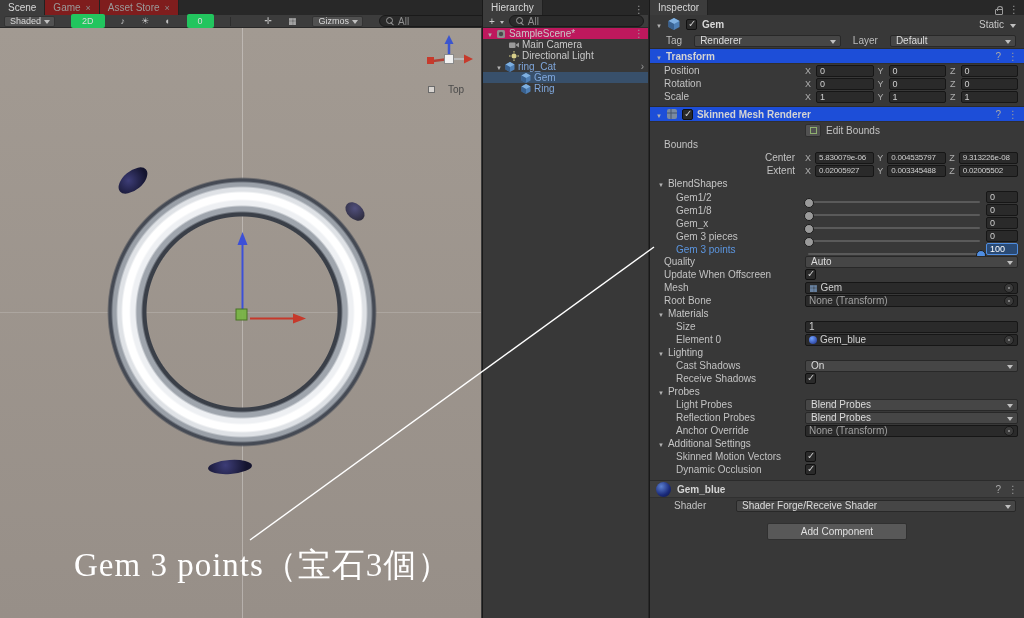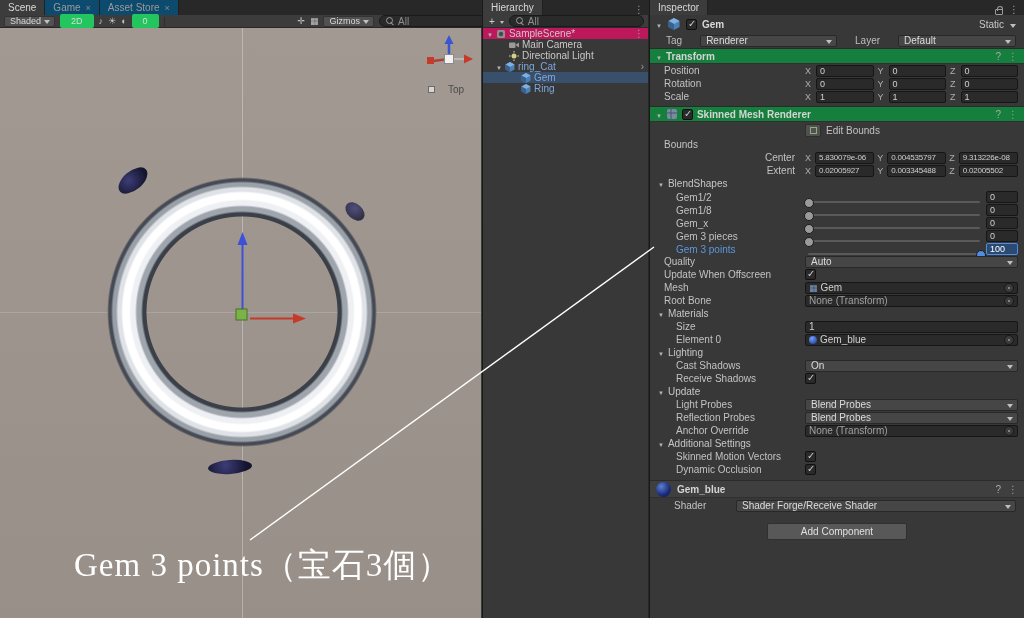--- a/index.html
+++ b/index.html
@@ -1,21 +1,21 @@
 <!DOCTYPE html>
 <html><head>
 <meta charset="utf-8">
 <style>
   *{box-sizing:border-box;margin:0;padding:0}
   html,body{width:1024px;height:618px;overflow:hidden;background:#282828}
   .app{position:relative;width:1024px;height:618px;font-family:"Liberation Sans","DejaVu Sans",sans-serif;color:#c2c2c2;font-size:10px;overflow:hidden}
 
   
   .tabbar{height:15px;background:#282828;display:flex;align-items:flex-end}
-  .tab{height:15px;display:flex;align-items:center;gap:5px;padding:0 8px;font-size:10px;color:#9a9a9a;background:#0c4a6e;border-right:1px solid #212121}
+  .tab{height:15px;display:flex;align-items:center;gap:5px;padding:0 8px;font-size:10px;color:#9a9a9a;background:#7f1d1d;border-right:1px solid #212121}
   .tab.active{background:#3c3c3c;color:#d8d8d8}
   .close-x{color:#8a8a8a;font-size:9px}
   .close-x::after{content:"×"}
   .menu-dots{color:#9a9a9a}
   .menu-dots::after{content:"⋮"}
   .help-q::after{content:"?";color:#a8a8a8}
   .fold::before{content:"▼";font-size:6px;color:#b2b2b2}
   .chev::after{content:"›";color:#9a9a9a;font-size:10px}
   .caret{position:relative}
   .caret::after{content:"";position:absolute;right:4px;top:calc(50% - 1px);border:3px solid transparent;border-top:4px solid #c0c0c0}
@@ -27,21 +27,21 @@
   .picker::after{content:"";position:absolute;left:3px;top:3px;width:2px;height:2px;border-radius:50%;background:#9a9a9a}
   .mag{width:9px;height:9px;position:relative;flex:0 0 auto}
   .mag::before{content:"";position:absolute;left:0;top:0;width:5px;height:5px;border:1px solid #9a9a9a;border-radius:50%}
   .mag::after{content:"";position:absolute;left:5px;top:5px;width:4px;height:1px;background:#9a9a9a;transform:rotate(45deg);transform-origin:0 0}
   .searchbox{background:#2a2a2a;border:1px solid #1a1a1a;border-radius:7px;height:12px;display:flex;align-items:center;gap:3px;padding:0 6px;color:#8f8f8f}
   .lock{width:8px;height:6px;border:1px solid #9a9a9a;border-radius:1px;position:relative;margin-top:3px}
   .lock::before{content:"";position:absolute;left:1px;top:-4px;width:4px;height:4px;border:1px solid #9a9a9a;border-bottom:none;border-radius:3px 3px 0 0}
 
   
   .scene-panel{position:absolute;left:0;top:0;width:491px;height:618px;background:#3c3c3c}
-  .scene-toolbar{height:13px;background:#3c3c3c;border-bottom:1px solid #282828;display:flex;align-items:center;gap:5px;padding:0 4px}
+  .scene-toolbar{height:13px;background:#3c3c3c;border-bottom:1px solid #282828;display:flex;align-items:center;gap:16px;padding:0 4px}
   .dd{background:#515151;border:1px solid #333;border-radius:2px;height:11px;display:flex;align-items:center;padding:0 13px 0 5px;color:#dadada;font-size:9px}
   .tbtn{background:#be185d;border:7px solid #22c55e;border-radius:2px;height:11px;display:flex;align-items:center;padding:0 4px;color:#dadada;font-size:9px}
   .ticon{color:#c0c0c0;font-size:9px;line-height:11px}
   .tsep{width:1px;height:9px;background:#2d2d2d}
   .viewport{position:absolute;left:0;top:28px;width:481px;height:590px;background:linear-gradient(#a29a92,#978f88);overflow:hidden}
   .axis-v{position:absolute;left:242px;top:0;width:1px;height:100%;background:rgba(255,255,255,.30)}
   .axis-h{position:absolute;left:0;top:284px;width:100%;height:1px;background:rgba(255,255,255,.16)}
   .ring{position:absolute;left:107px;top:149px;width:270px;height:270px;border-radius:50%;
     background:radial-gradient(circle at 50% 50%,
       rgba(0,0,0,0) 0 95px,
@@ -79,22 +79,22 @@
   .lbl.ind{padding-left:12px}
   .lbl.rt{text-align:right;padding-right:10px}
   .ctrl{flex:1;display:flex;align-items:center;gap:4px;min-width:0}
   .axis{color:#aeaeae;font-size:9px;margin-right:1px;flex:0 0 auto}
   .vfield{flex:1;min-width:0;font-size:9px}
   .bfield{flex:1;min-width:0;font-size:8px;letter-spacing:-0.2px}
   .objhead{height:18px;display:flex;align-items:center;gap:5px;padding:0 8px 0 6px;background:#383838}
   .objname{font-weight:bold;color:#d8d8d8}
   .static-dd{margin-left:auto;display:flex;align-items:center;color:#c8c8c8;padding-right:12px;position:relative}
   .static-dd::after{content:"";position:absolute;right:0;top:5px;border:3px solid transparent;border-top:4px solid #c0c0c0}
-  .tagrow{height:15px;display:flex;align-items:center;gap:18px;padding:0 8px 0 16px;color:#bdbdbd}
-  .chead{height:16px;display:flex;align-items:center;gap:4px;padding:0 6px;background:#15803d;border-top:1px solid #2b2b2b;border-bottom:1px solid #303030;font-weight:bold;color:#d4d4d4}
+  .tagrow{height:15px;display:flex;align-items:center;gap:12px;padding:0 8px 0 16px;color:#bdbdbd}
+  .chead{height:16px;display:flex;align-items:center;gap:4px;padding:0 6px;background:#1d4ed8;border-top:1px solid #2b2b2b;border-bottom:1px solid #303030;font-weight:bold;color:#d4d4d4}
   .hicons{margin-left:auto;display:flex;gap:7px;font-weight:normal;color:#a8a8a8}
   .frow{height:13px;display:flex;align-items:center;gap:4px;padding:0 6px;color:#c6c6c6}
   .bs-row{height:13px;display:flex;align-items:flex-end;padding:0 6px 0 26px}
   .bs-label{flex:0 0 126px;color:#c2c2c2;white-space:nowrap;overflow:hidden}
   .slider{position:relative;flex:1;height:2px;background:#5a5a5a;margin:0 6px;border-radius:1px;--pct:0%}
   .slider::after{content:"";position:absolute;top:-3px;left:var(--pct);width:8px;height:8px;margin-left:-4px;border-radius:50%;background:#9a9a9a;border:1px solid #1c1c1c}
   .bs-value{flex:0 0 32px;font-size:9px}
   .bs-row.active .bs-label{color:#5c96e0}
   .bs-row.active .slider::after{background:#4f8de0}
   .bs-row.active .bs-value{border-color:#4f8de0;background:#2a4a74;color:#fff}
@@ -544,21 +544,21 @@
       </div>
       <div class="row">
         <span class="lbl ind">Receive Shadows</span>
         <div class="ctrl">
             <span class="cb checked"></span>
           </div>
       </div>
 
       <div class="frow" style="padding-left:8px">
         <span class="fold"></span>
-        <span>Update</span>
+        <span>Probes</span>
       </div>
       <div class="row">
         <span class="lbl ind">Light Probes</span>
         <div class="ctrl">
             <div class="enum caret" style="flex:1">
               <span>Blend Probes</span>
             </div>
           </div>
       </div>
       <div class="row">

